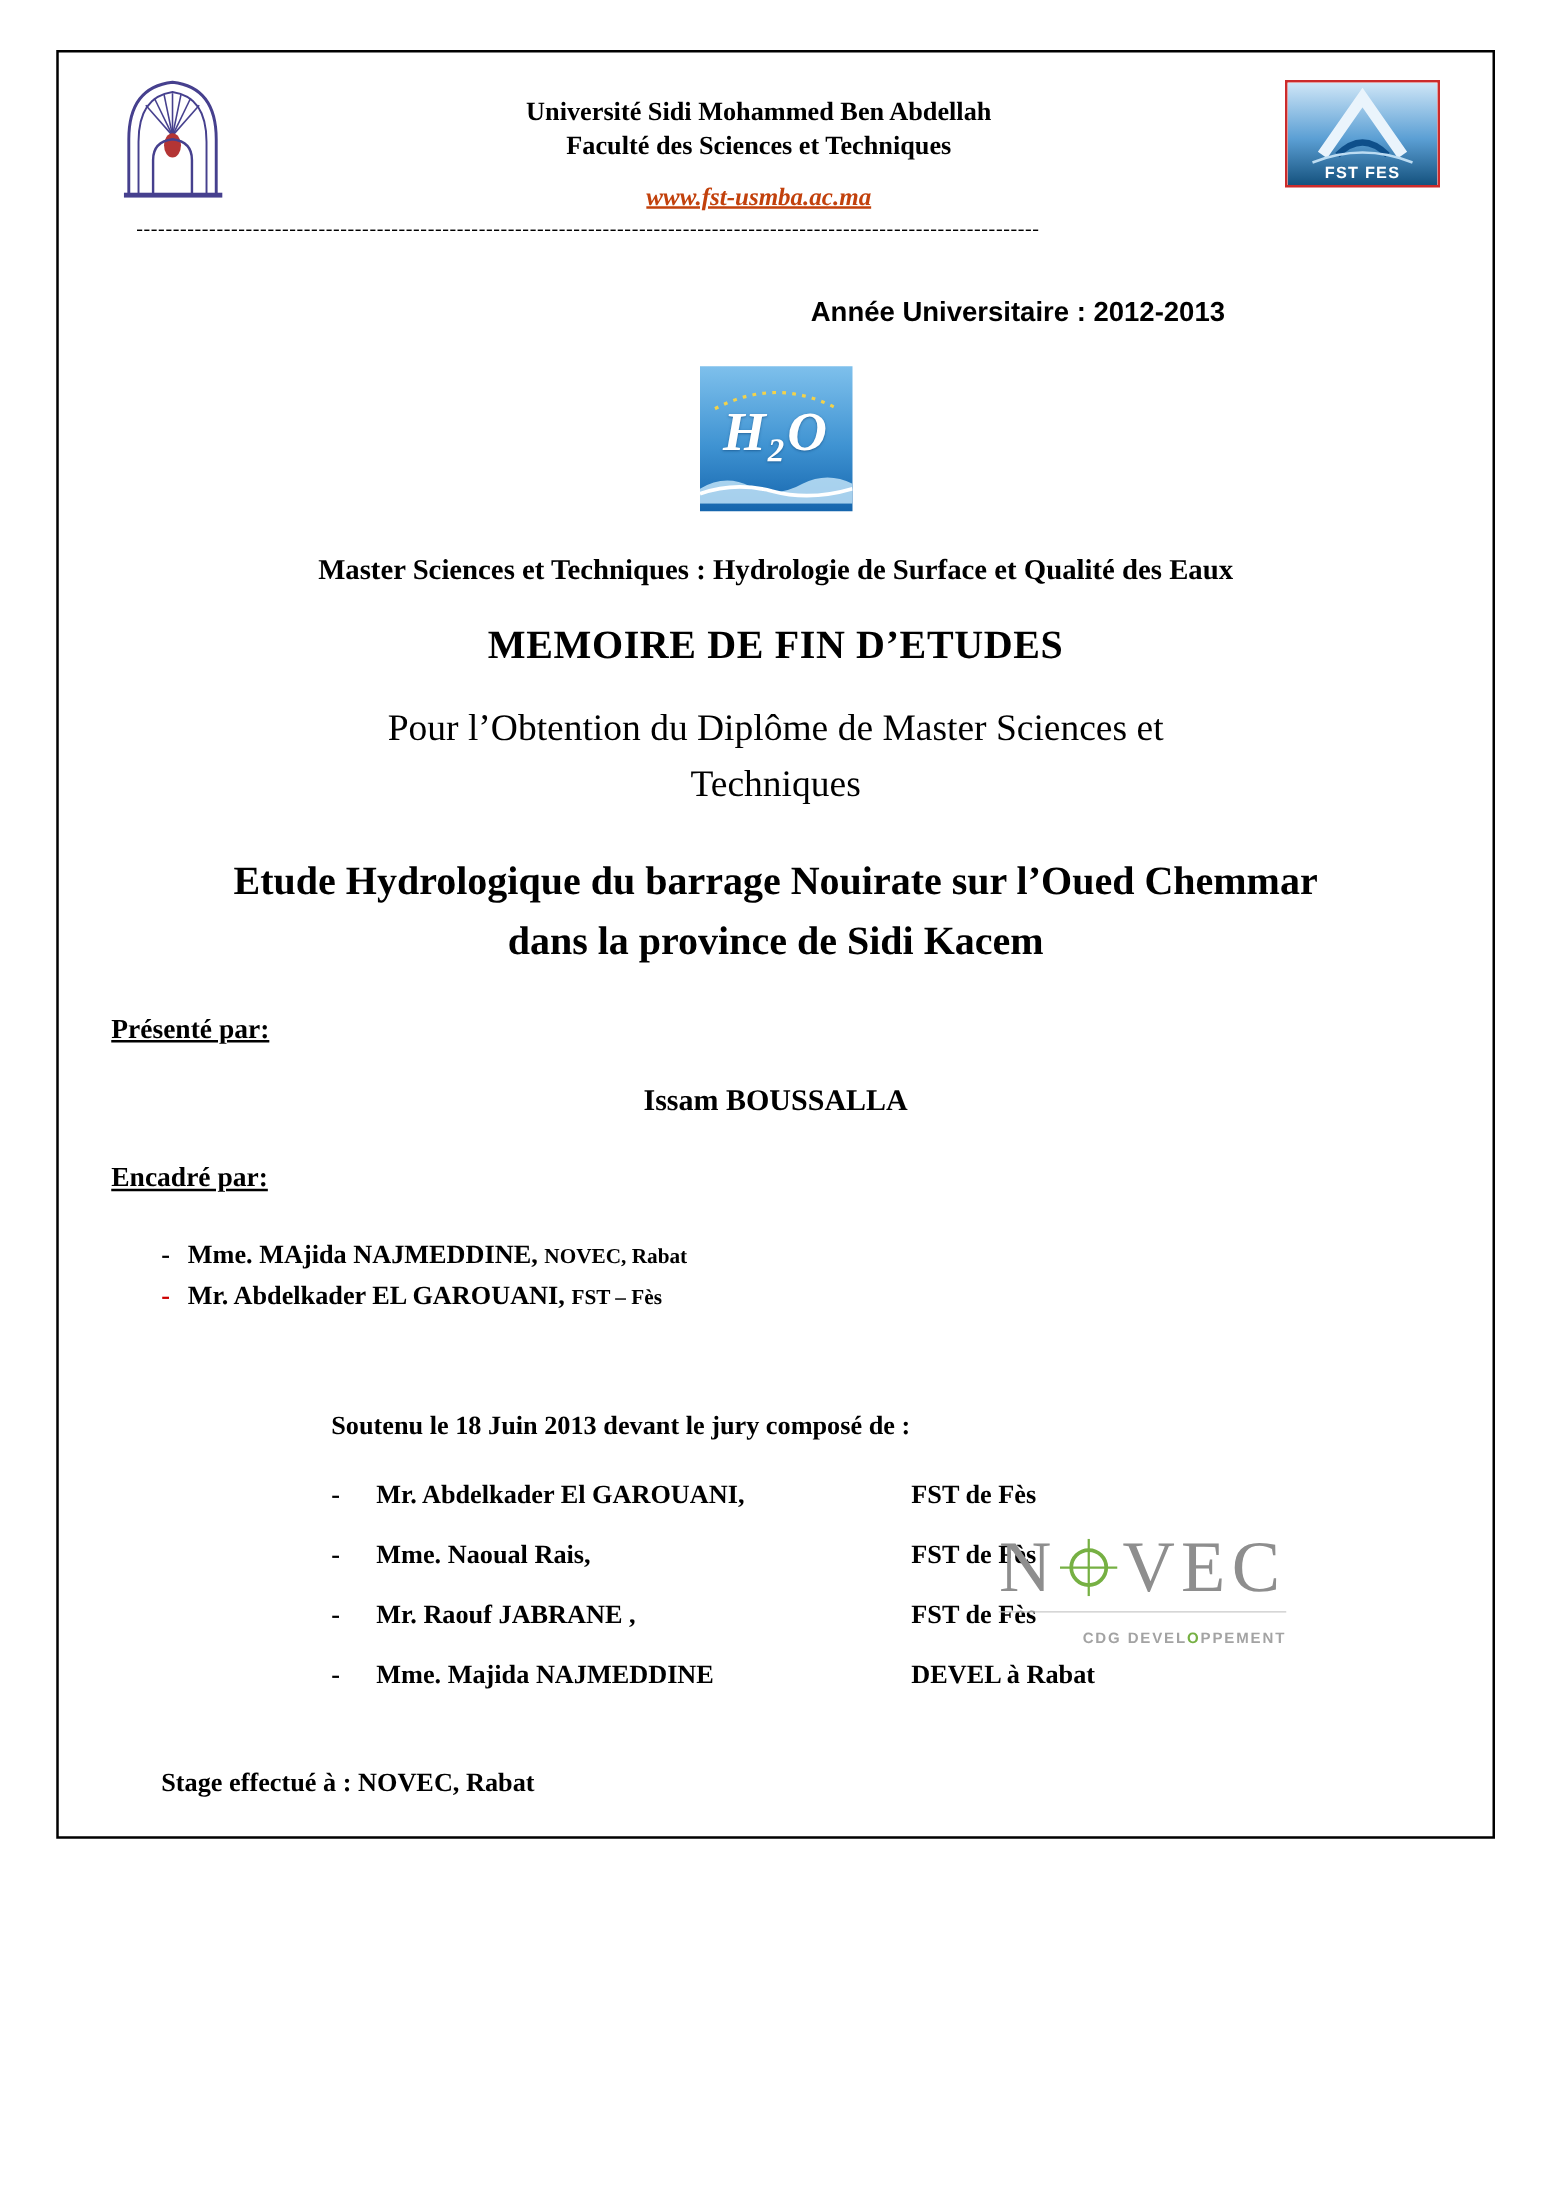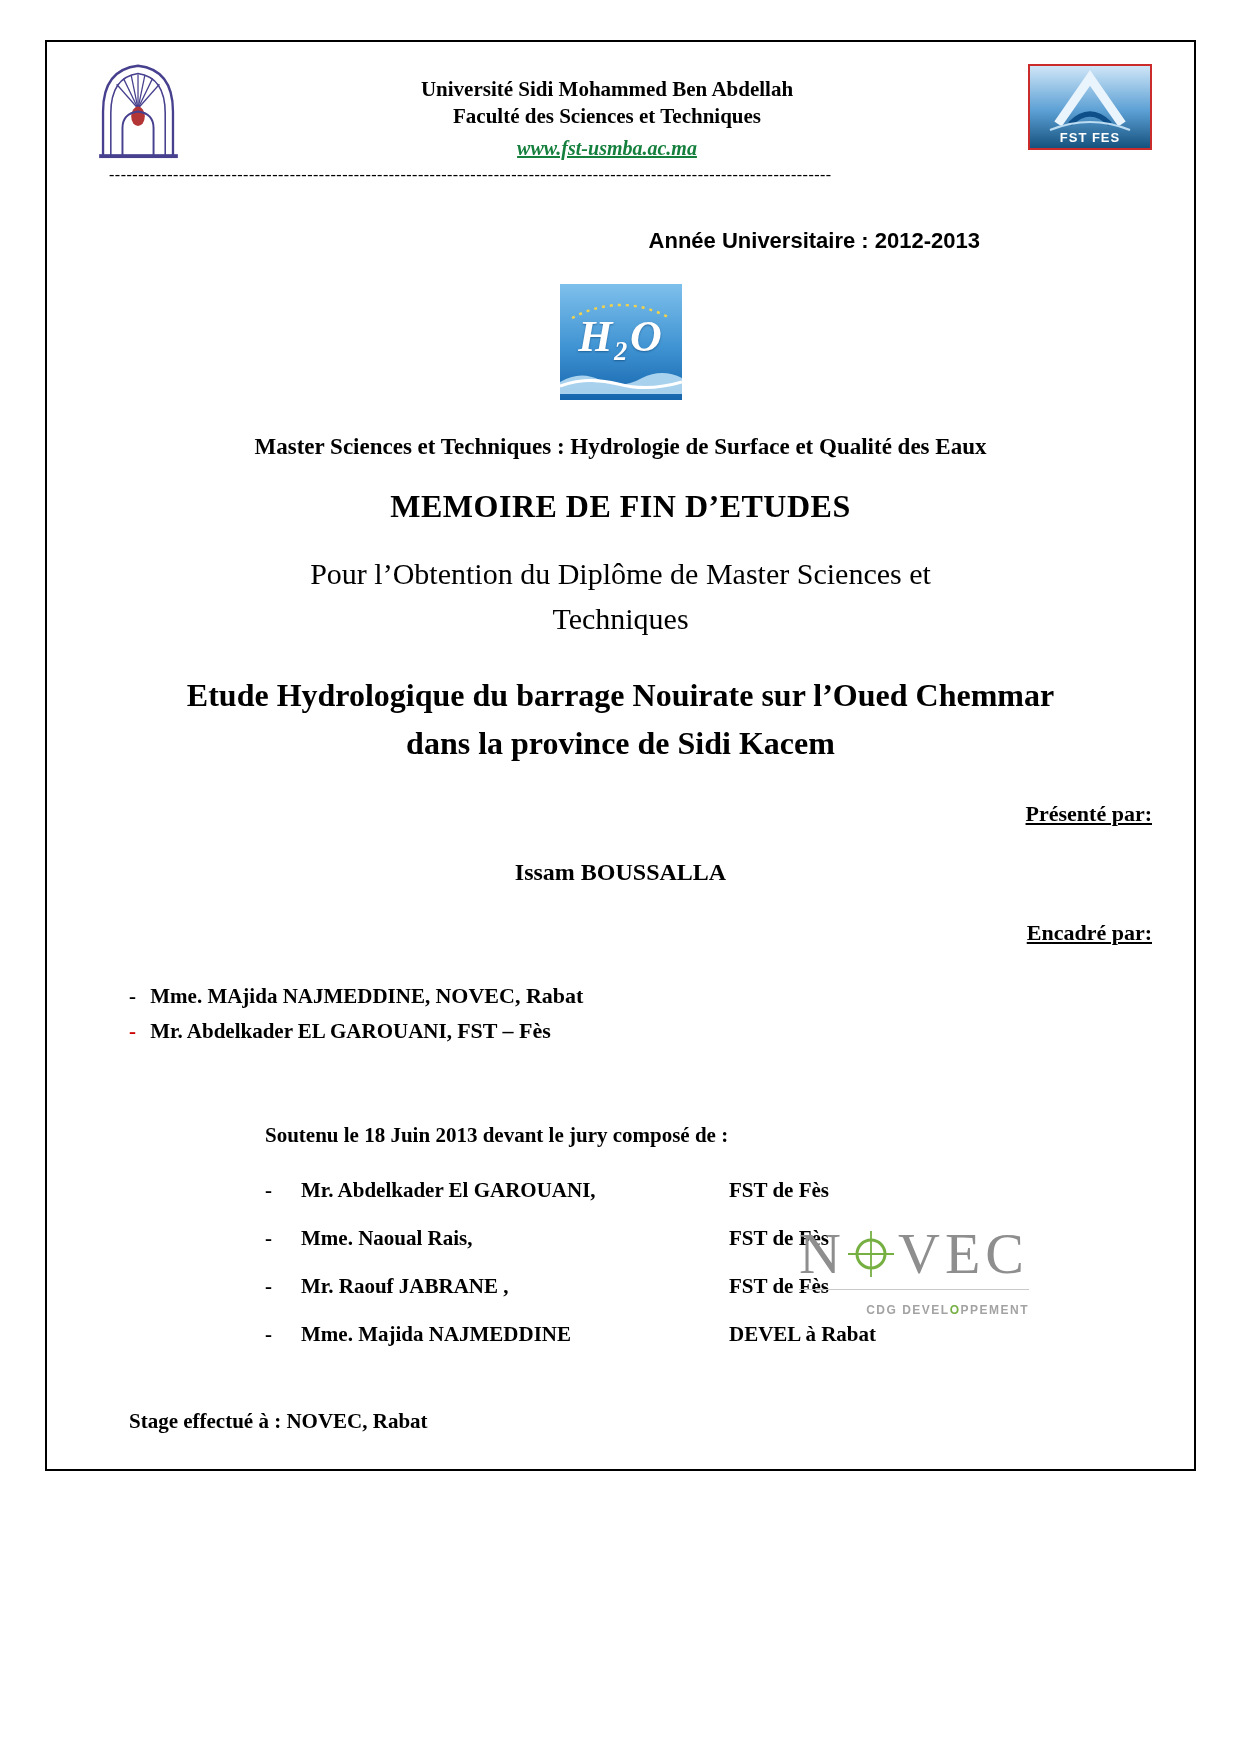--- a/index.html
+++ b/index.html
@@ -20,22 +20,22 @@
     box-sizing: border-box;
   }
   
   .header-row { display: flex; align-items: flex-start; }
   .uni-logo { width: 95px; height: 102px; flex: none; margin-left: 2px; }
   .header-center {
     flex: 1; text-align: center; padding-top: 18px;
     font-weight: bold; font-size: 21px; line-height: 1.3;
   }
   .website-link {
-    display: inline-block; margin-top: 4px;
-    color: #15803d; font-size: 20px; font-style: italic; font-weight: bold;
+    display: inline-block; margin-top: 14px;
+    color: #c2410c; font-size: 20px; font-style: italic; font-weight: bold;
     text-decoration: underline; cursor: pointer;
   }
   .fst-logo {
     position: relative; width: 124px; height: 86px; flex: none; margin-top: 6px;
     border: 2px solid #cc2b2b; box-sizing: border-box; overflow: hidden;
   }
   .fst-label {
     position: absolute; bottom: 3px; left: 0; right: 0; text-align: center;
     color: #ffffff; font-family: "Liberation Sans", sans-serif;
     font-weight: bold; font-size: 13px; letter-spacing: 1px;
@@ -58,28 +58,28 @@
   .h2o-text {
     position: absolute; top: 27px; left: 0; right: 0; text-align: center;
     color: #ffffff; font-weight: bold; font-style: italic; font-size: 44px;
     letter-spacing: 1px; text-shadow: 0 1px 2px rgba(10,60,110,.55);
   }
   .h2o-wave { position: absolute; bottom: 6px; left: 0; }
   .master-line { margin-top: 34px; text-align: center; font-weight: bold; font-size: 23px; }
   .memoire-title { margin-top: 28px; text-align: center; font-weight: bold; font-size: 32px; letter-spacing: 0.5px; }
   .subtitle { margin: 26px auto 0 auto; max-width: 745px; text-align: center; font-size: 30px; line-height: 1.5; }
   .thesis-title { margin: 30px auto 0 auto; max-width: 930px; text-align: center; font-weight: bold; font-size: 32px; line-height: 1.5; }
-  .presente-label, .encadre-label { margin-top: 34px; text-align: right; font-weight: bold; font-size: 22px; }
+  .presente-label, .encadre-label { margin-top: 34px; text-align: left; font-weight: bold; font-size: 22px; }
   .presente-label span, .encadre-label span { text-decoration: underline; }
   .author-name { margin-top: 32px; text-align: center; font-weight: bold; font-size: 24px; }
   
   .supervisors { margin: 32px 0 0 40px; font-weight: bold; font-size: 21px; line-height: 1.6; }
   .sup-dash { display: inline-block; width: 16px; }
   .sup-dash.red { color: #cc0000; }
-  .sup-detail { font-size: 22px; }
+  .sup-detail { font-size: 17px; }
   
   .soutenu-line { margin: 74px 0 0 176px; font-weight: bold; font-size: 21px; }
   .jury-list { margin: 30px 0 0 176px; }
   .jury-row { display: flex; font-weight: bold; font-size: 21px; margin-bottom: 23px; }
   .jury-dash { width: 36px; flex: none; }
   .jury-name { width: 428px; flex: none; }
   .jury-aff { flex: none; }
   .stage-line { margin: 62px 0 0 40px; font-weight: bold; font-size: 21px; }
   
   .novec { position: absolute; right: 165px; bottom: 152px; }

